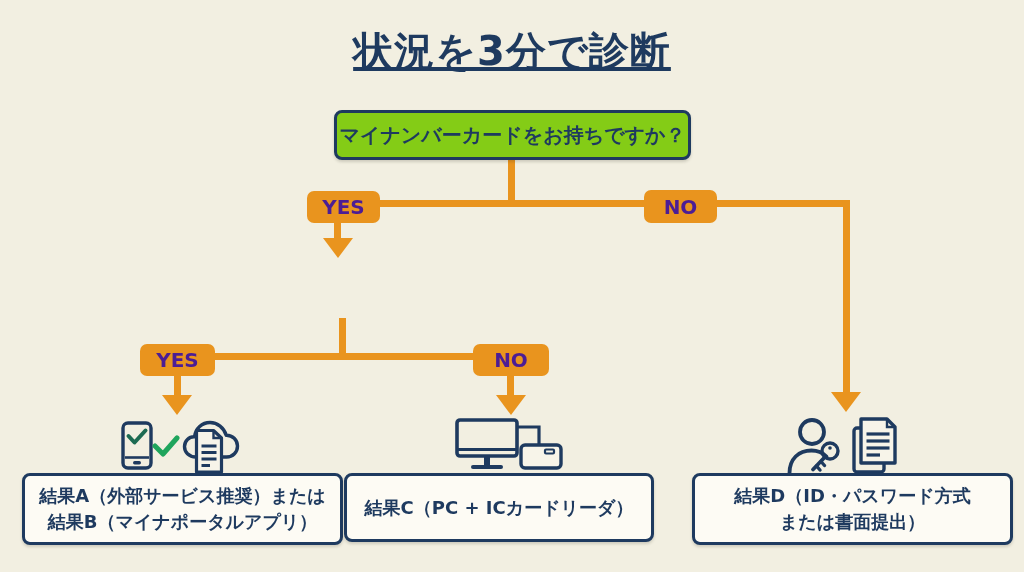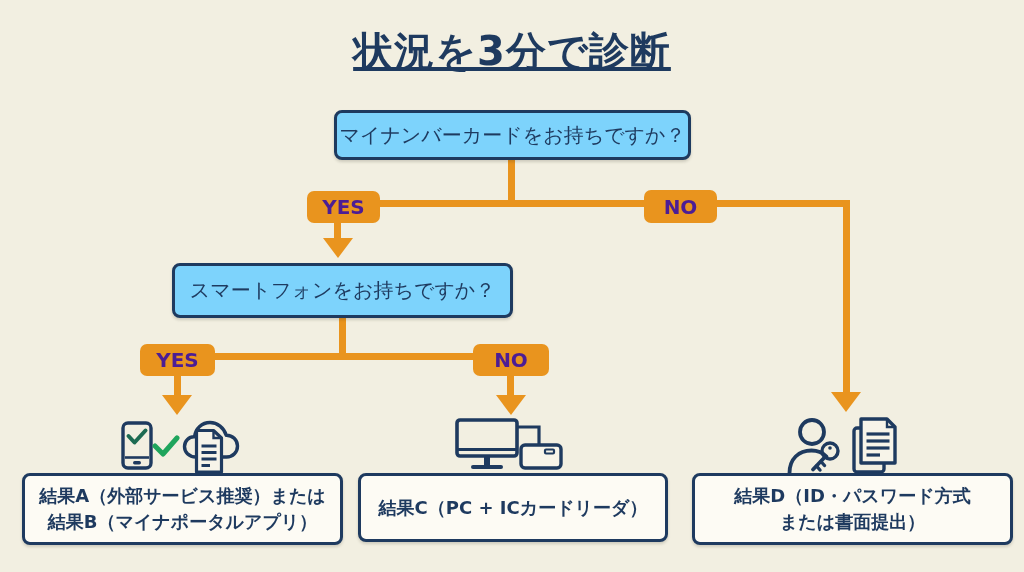--- a/index.html
+++ b/index.html
@@ -7,23 +7,23 @@
   body { font-family:"DejaVu Sans","Liberation Sans",sans-serif; }
   .stage { position:relative; width:1024px; height:572px; background:#F2EFE1; overflow:hidden; }
 
   .title {
     position:absolute; top:24px; left:0; width:100%;
     text-align:center; font-size:40px; font-weight:800;
     color:#1E3A5F; letter-spacing:1px;text-decoration:underline;
   }
 
   .qbox {
-    position:absolute; background:#7dd3fc; border:3px solid #1E3A5F;
+    position:absolute; background:#84cc16; border:3px solid #1E3A5F;
     border-radius:8px; display:flex; align-items:center; justify-content:center;
-    color:#1E3A5F; font-weight:400; font-size:20px; z-index:3;
+    color:#1E3A5F; font-weight:700; font-size:20px; z-index:3;
     box-shadow:0 2px 3px rgba(45,45,30,0.18);
   }
   .rbox {
     position:absolute; background:#FDFBF4; border:3px solid #1E3A5F;
     border-radius:8px; display:flex; flex-direction:column;
     align-items:center; justify-content:center;
     color:#1E3A5F; font-weight:700; font-size:18px; line-height:1.42;
     text-align:center; z-index:3; box-shadow:0 2px 3px rgba(45,45,30,0.18);
   }
   .tag {
@@ -59,23 +59,20 @@
   <div class="tag" style="left:644px; top:190px; width:73px; height:33px;">
     <span>NO</span>
   </div>
 
   <div class="vline" style="left:334px; top:223px; width:7px; height:16px;"></div>
   <div class="ahead" style="left:323px; top:238px;"></div>
 
   <div class="vline" style="left:843px; top:200px; width:7px; height:193px;"></div>
   <div class="ahead" style="left:831px; top:392px;"></div>
 
-  <div class="qbox" style="left:172px; top:263px; width:341px; height:55px;">
-    <span>スマートフォンをお持ちですか？</span>
-  </div>
 
   <div class="vline" style="left:339px; top:318px; width:7px; height:39px;"></div>
   <div class="hline" style="left:176px; top:353px; width:336px; height:7px;"></div>
 
   <div class="tag" style="left:140px; top:344px; width:75px; height:32px;">
     <span>YES</span>
   </div>
   <div class="tag" style="left:473px; top:344px; width:76px; height:32px;">
     <span>NO</span>
   </div>
@@ -141,21 +138,21 @@
       <line x1="14.5" y1="32" x2="37.5" y2="32"></line>
       <line x1="14.5" y1="39" x2="28" y2="39"></line>
     </g>
   </svg>
 
   <div class="rbox" style="left:22px; top:473px; width:321px; height:72px;">
     <span>結果A（外部サービス推奨）または</span>
     <span>結果B（マイナポータルアプリ）</span>
   </div>
 
-  <div class="rbox" style="left:358px; top:473px; width:310px; height:69px;">
+  <div class="rbox" style="left:344px; top:473px; width:310px; height:69px;">
     <span>結果C（PC + ICカードリーダ）</span>
   </div>
 
   <div class="rbox" style="left:692px; top:473px; width:321px; height:72px;">
     <span>結果D（ID・パスワード方式</span>
     <span>または書面提出）</span>
   </div>
 
 </div>
 

